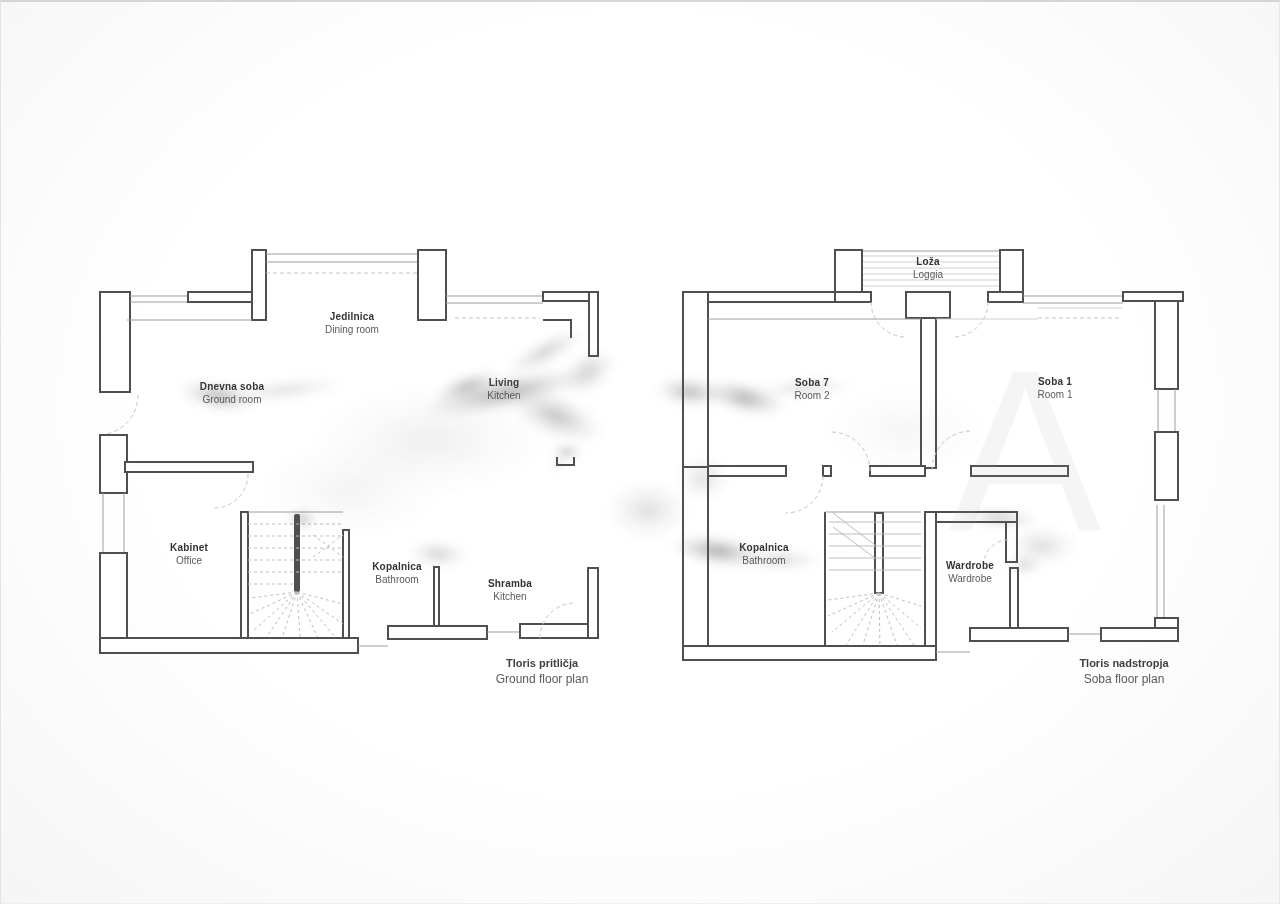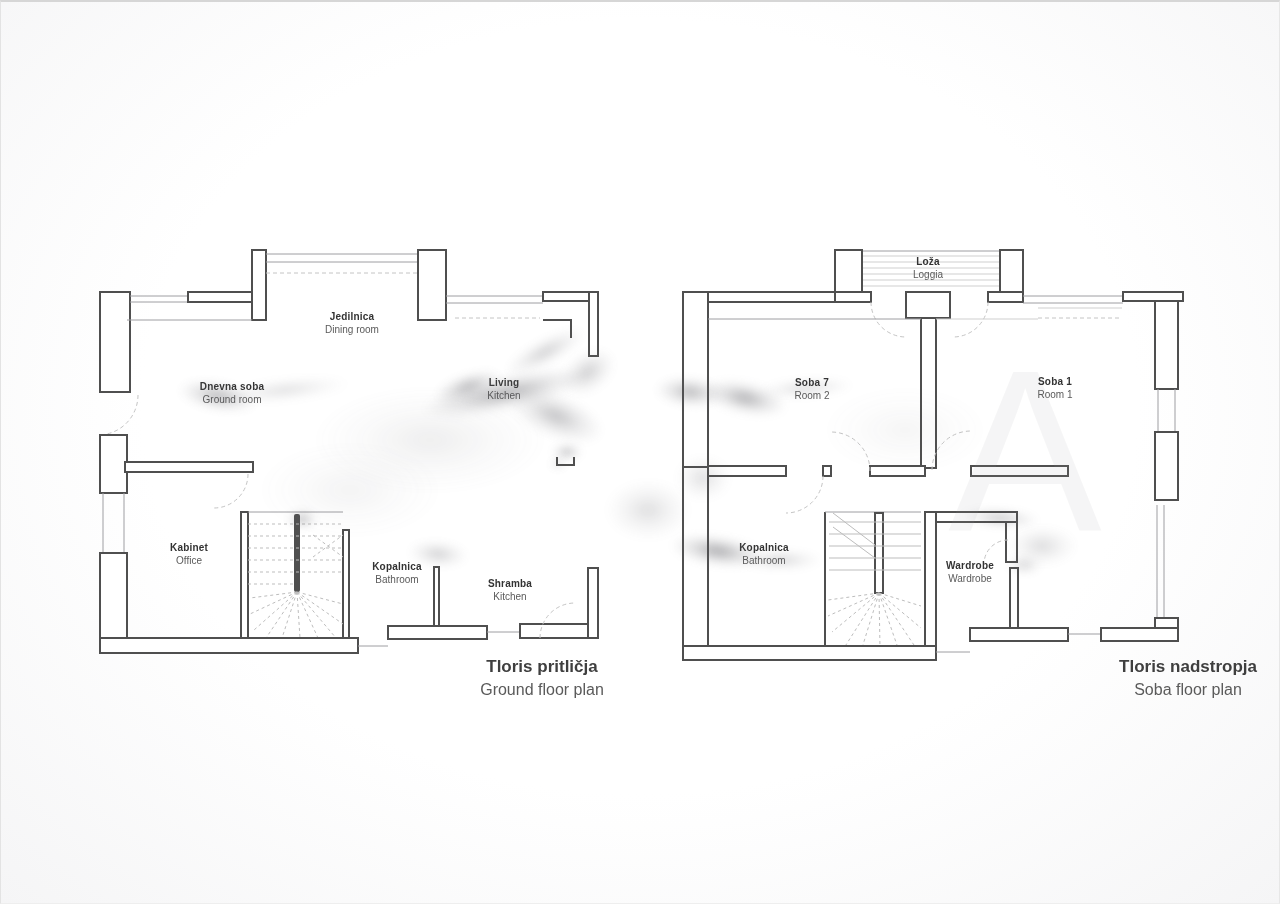--- a/index.html
+++ b/index.html
@@ -23,22 +23,22 @@
   .dl{fill:none;stroke:var(--dash);stroke-width:1;stroke-dasharray:4 3;}
   .tr{fill:none;stroke:var(--tread);stroke-width:1;}
   .trd{fill:none;stroke:var(--tread);stroke-width:1;stroke-dasharray:3 3;}
 
   .room-label{position:absolute;transform:translateX(-50%);text-align:center;
     color:var(--label);white-space:nowrap;line-height:1.3;}
   .room-label .rn{font-size:10px;font-weight:bold;letter-spacing:.2px;}
   .room-label .rt{font-size:10px;font-weight:normal;color:var(--label2);}
   .plan-caption{position:absolute;transform:translateX(-50%);text-align:center;
     color:var(--caption);white-space:nowrap;line-height:1.35;}
-  .plan-caption .rn{font-size:17px;font-weight:bold;}
-  .plan-caption .rt{font-size:16px;font-weight:normal;color:var(--label2);}
+  .plan-caption .rn{font-size:11px;font-weight:bold;}
+  .plan-caption .rt{font-size:12px;font-weight:normal;color:var(--label2);}
 
   .smudge{position:absolute;border-radius:50%;pointer-events:none;
     background:radial-gradient(closest-side, rgba(72,72,78,.85), rgba(112,112,118,.35) 55%, rgba(140,140,146,0) 100%);
     filter:blur(4px);}
   .watermark{position:absolute;transform:translate(-50%,-50%);
     font-size:230px;font-weight:400;color:#9a9aa0;opacity:.09;pointer-events:none;}
 </style>
 </head>
 <body>
 
@@ -194,21 +194,21 @@
     <div class="rt">Room 1</div>
   </div>
   <div class="room-label" style="left:764px;top:541px">
     <div class="rn">Kopalnica</div>
     <div class="rt">Bathroom</div>
   </div>
   <div class="room-label" style="left:970px;top:559px">
     <div class="rn">Wardrobe</div>
     <div class="rt">Wardrobe</div>
   </div>
-  <div class="plan-caption" style="left:1188px;top:656px">
+  <div class="plan-caption" style="left:1124px;top:656px">
     <div class="rn">Tloris nadstropja</div>
     <div class="rt">Soba floor plan</div>
   </div>
 
   <div class="smudge" style="left:218px;top:396px;width:80px;height:30px;opacity:.45;transform:translate(-50%,-50%) rotate(10deg)"></div>
   <div class="smudge" style="left:285px;top:390px;width:130px;height:22px;opacity:.2;transform:translate(-50%,-50%) rotate(-6deg)"></div>
   <div class="smudge" style="left:505px;top:393px;width:170px;height:34px;opacity:.5;transform:translate(-50%,-50%) rotate(-12deg)"></div>
   <div class="smudge" style="left:556px;top:416px;width:100px;height:44px;opacity:.38;transform:translate(-50%,-50%) rotate(22deg)"></div>
   <div class="smudge" style="left:468px;top:386px;width:70px;height:24px;opacity:.45;transform:translate(-50%,-50%) rotate(-18deg)"></div>
   <div class="smudge" style="left:588px;top:372px;width:60px;height:40px;opacity:.3;transform:translate(-50%,-50%) rotate(-35deg)"></div>

